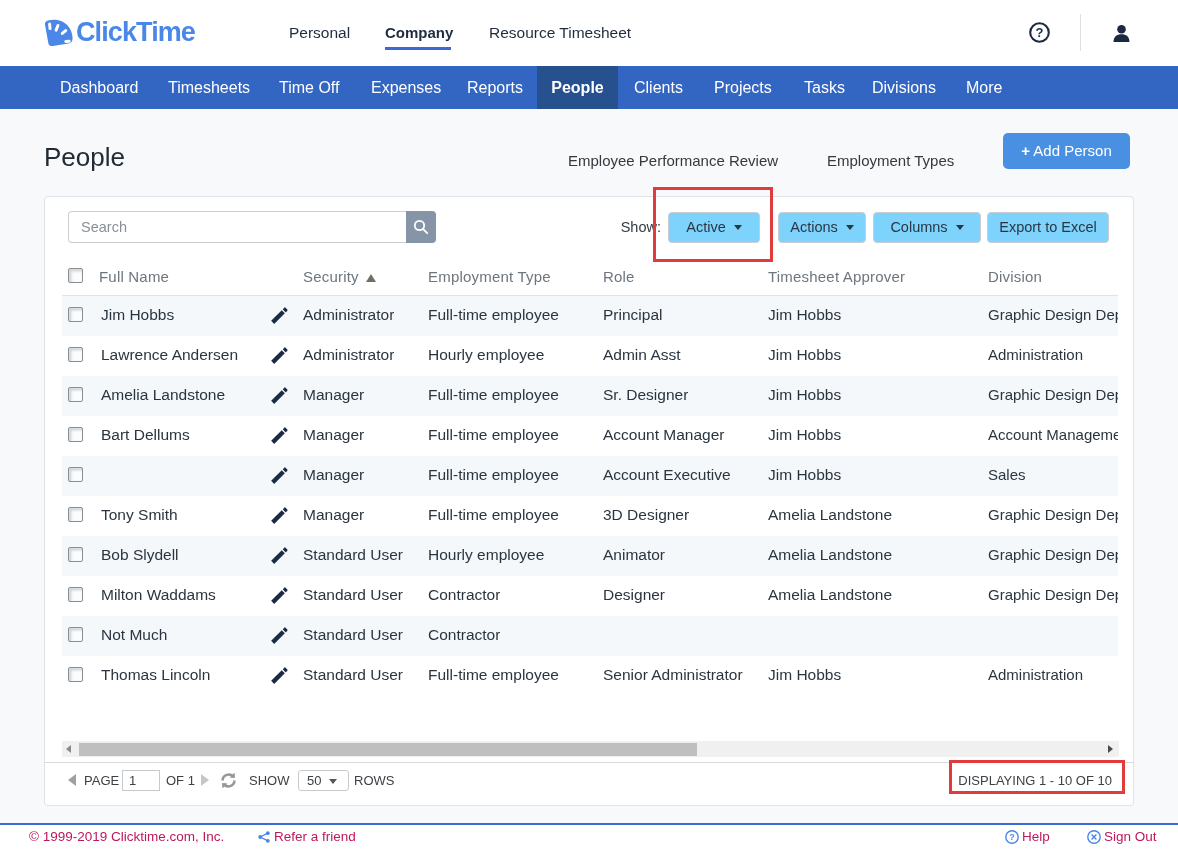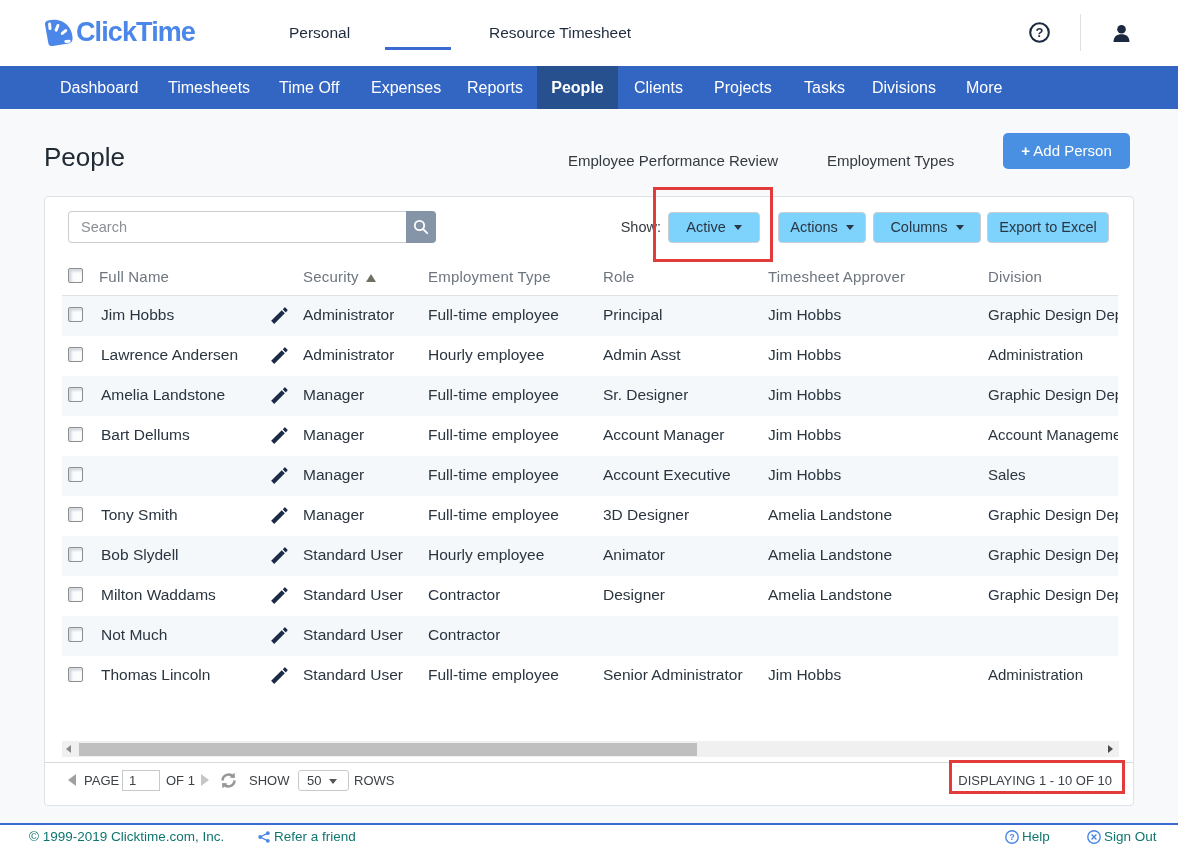--- a/index.html
+++ b/index.html
@@ -50,36 +50,37 @@
 #hthumb { position:absolute; left:17px; top:2px; width:618px; height:13px; background:#bfbfbf; }
 
 
 #pagerline { position:absolute; left:44px; top:762px; width:1089px; height:1px; background:#d8dbde; }
 .pgtext { position:absolute; top:771px; height:20px; line-height:20px; font-size:13px; color:#3c4146; }
 #pginput { position:absolute; left:122px; top:770px; width:38px; height:21px; border:1px solid #c6cacd; background:#fff; font-size:13px; color:#3c4146; line-height:19px; padding-left:6px; }
 #pgselect { position:absolute; left:298px; top:770px; width:51px; height:21px; border:1px solid #c6cacd; background:#fff; font-size:13px; color:#3c4146; line-height:19px; padding-left:8px; border-radius:3px; }
 
 
 #footer { position:absolute; left:0; top:823px; width:1178px; height:28px; background:#fff; border-top:2px solid #3a6ad2; }
-.ftext { position:absolute; top:829px; font-size:13.5px; color:#0f766e; height:16px; line-height:16px; }
+.ftext { position:absolute; top:829px; font-size:13.5px; color:#be185d; height:16px; line-height:16px; }
 </style>
 </head>
 <body>
 <div id="stage">
 
   <div id="tophead">
     <svg class="abs" style="left:44px; top:19px;" width="30" height="27" viewBox="0 0 30 27">
       <path d="M4.0 1.5 C8.8 0.25 14 0.6 18.2 2.6 C23.9 5.3 27.7 10.8 28.45 17.4 C28.65 19.4 28.6 21.0 28.0 22.2 C27.35 23.5 26.0 24.2 24.3 24.4 L8.8 26.9 C6.3 27.3 4.7 26.3 4.3 23.9 L1.0 5.4 C0.66 3.4 2.0 2.1 4.0 1.5 Z" fill="#4a87e8"></path>
       <rect x="4.3" y="3.55" width="3" height="7.5" rx="1.5" fill="#fff" transform="rotate(-5 5.8 7.3)"></rect>
       <rect x="11.5" y="4.8" width="3" height="8" rx="1.5" fill="#fff" transform="rotate(22 13 8.8)"></rect>
       <rect x="18.5" y="9.25" width="3" height="7.5" rx="1.5" fill="#fff" transform="rotate(50 20 13)"></rect>
       <rect x="22" y="19.1" width="3" height="6.4" rx="1.5" fill="#fff" transform="rotate(86 23.5 22.3)"></rect>
     </svg>
     <div class="abs" style="left:76px; top:17px; font-size:27px; font-weight:bold; color:#4a87e8; letter-spacing:-0.9px;">ClickTime</div>
     <div class="topnav" style="left:289px;">Personal</div>
+    <div class="topnav active" style="left:385px; font-size:15px;">Company</div>
     <div id="company-underline"></div>
     <div class="topnav" style="left:489px;">Resource Timesheet</div>
     <svg class="abs" style="left:1029px; top:22px;" width="21" height="21" viewBox="0 0 21 21">
       <circle cx="10.5" cy="10.5" r="9.3" fill="none" stroke="#1b2a41" stroke-width="2.1"></circle>
       <text x="10.5" y="15.2" text-anchor="middle" font-size="13" font-weight="bold" fill="#1b2a41" font-family="Liberation Sans">?</text>
     </svg>
     <div class="abs" style="left:1080px; top:14px; width:1px; height:37px; background:#dcdfe3;"></div>
     <svg class="abs" style="left:1112px; top:25px;" width="19" height="17" viewBox="0 0 19 17">
       <circle cx="9.5" cy="4.3" r="4.3" fill="#1b2a41"></circle>
       <path d="M1.5 17 C1.5 11.6 4.9 9.2 9.5 9.2 C14.1 9.2 17.5 11.6 17.5 17 Z" fill="#1b2a41"></path>

